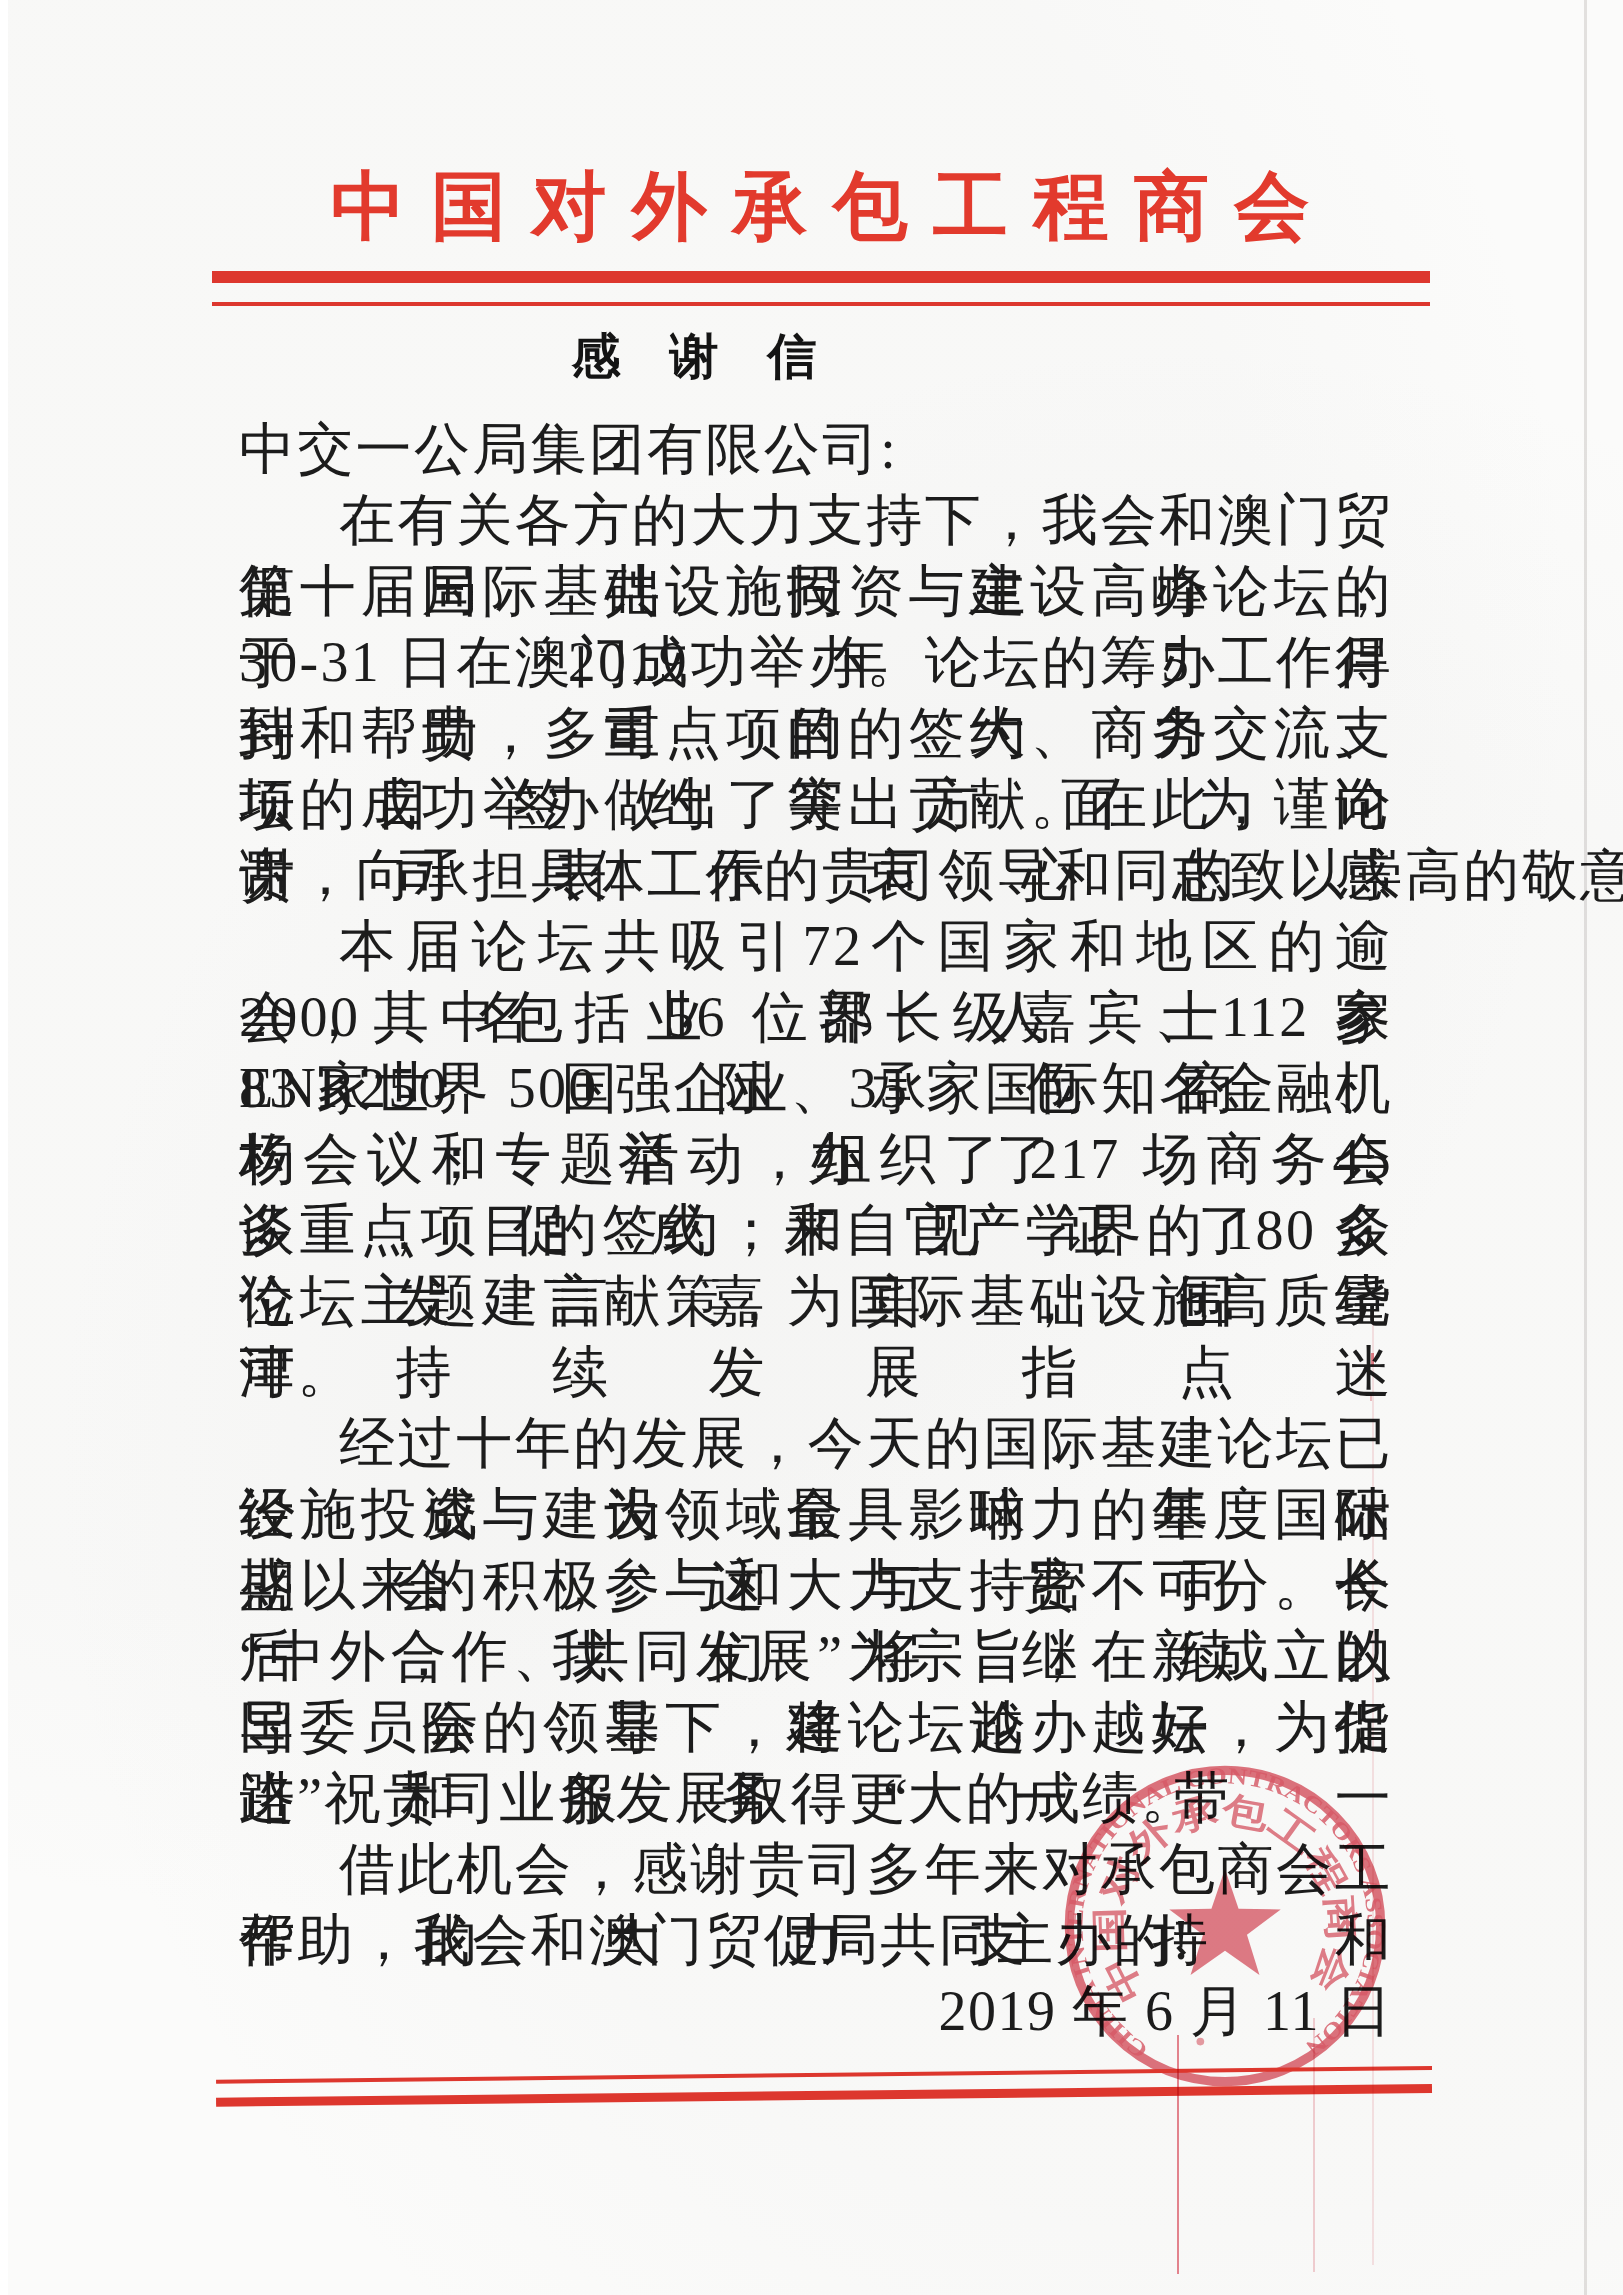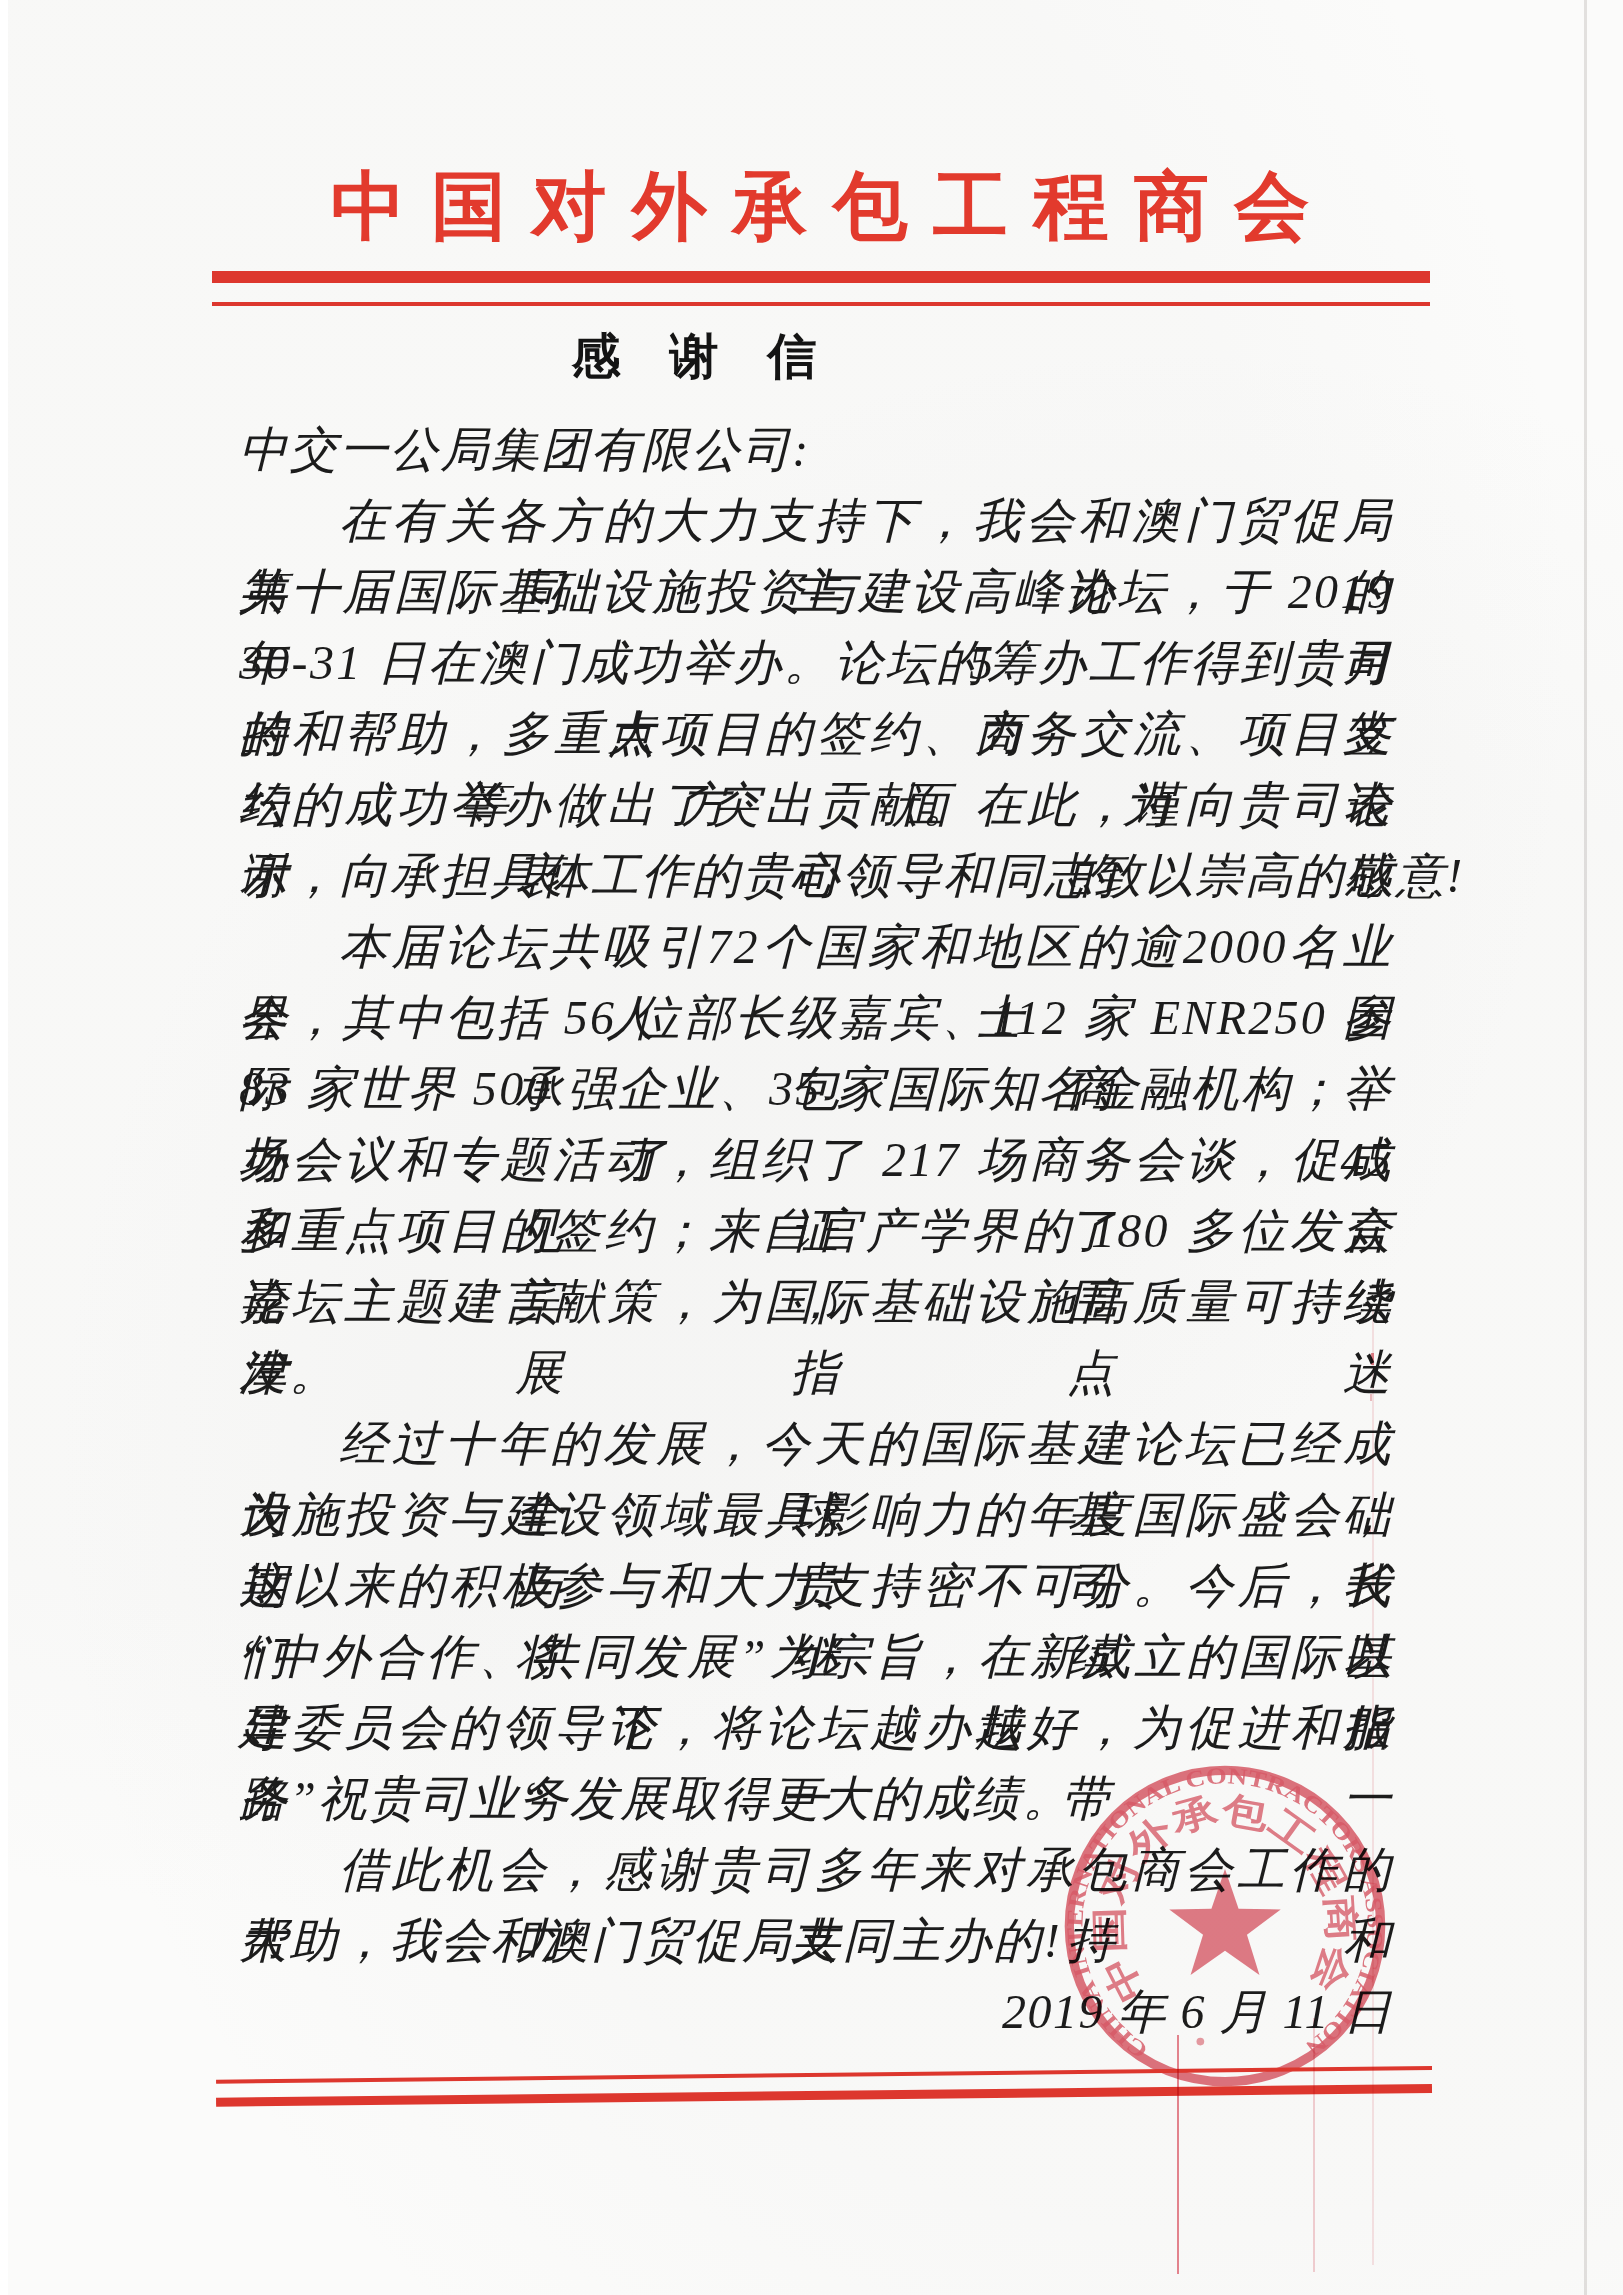--- a/index.html
+++ b/index.html
@@ -33,23 +33,22 @@
   .letter-title{
     position:absolute;left:0;top:324px;width:1372px;
     text-align:center;
     font-size:49px;font-weight:bold;
     letter-spacing:49px;text-indent:49px;
     color:#141414;white-space:nowrap;
   }
   
   .body-block{
     position:absolute;left:231px;top:414px;width:1154px;
-    font-size:48px;color:#1c1c1c;
+    font-size:56px;color:#1c1c1c;
     letter-spacing:2.3px;
-    font-style:italic;
   }
   .row{height:71px;line-height:71px;white-space:nowrap;}
   .j{white-space:normal;text-align:justify;text-align-last:justify;}
   .indent{text-indent:100px;}
   .right{text-align:right;text-align-last:right;letter-spacing:1.5px;}
   
   .stamp{
     position:absolute;left:1049px;top:1758px;width:336px;height:336px;
     mix-blend-mode:multiply;opacity:0.92;
   }

